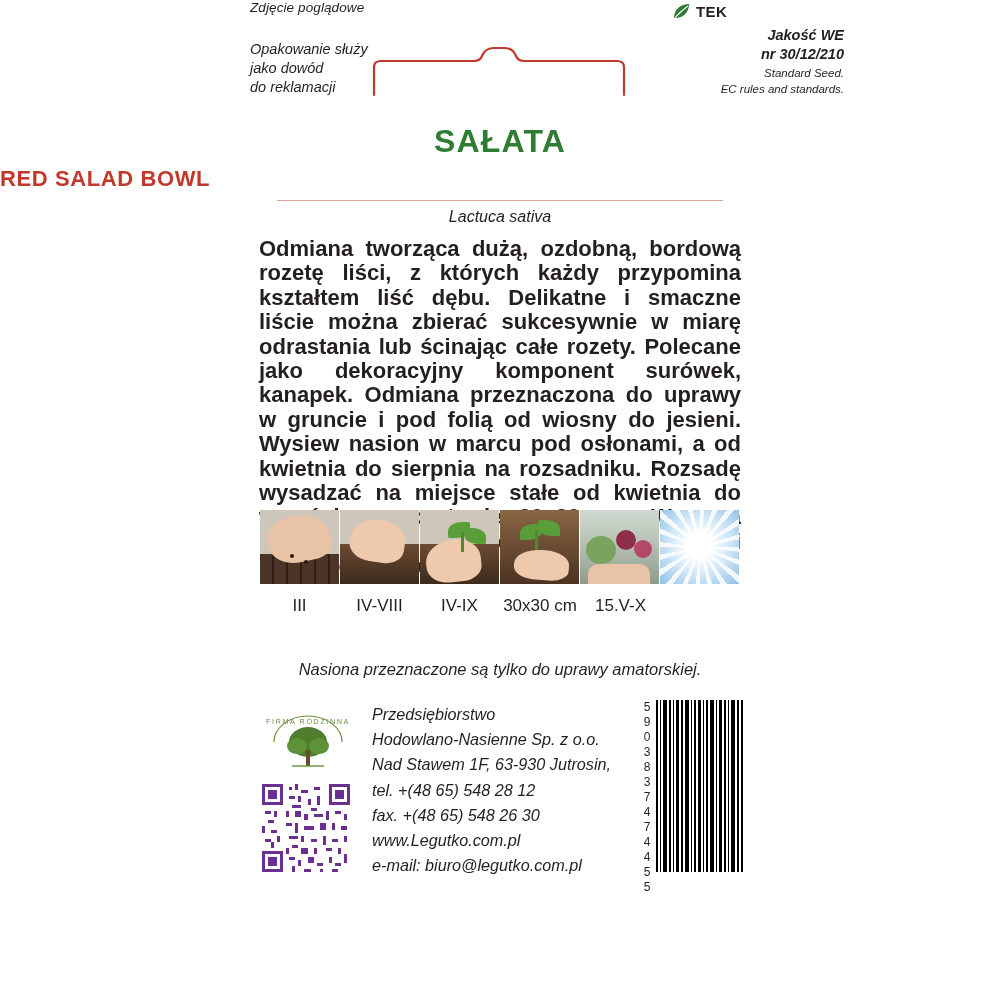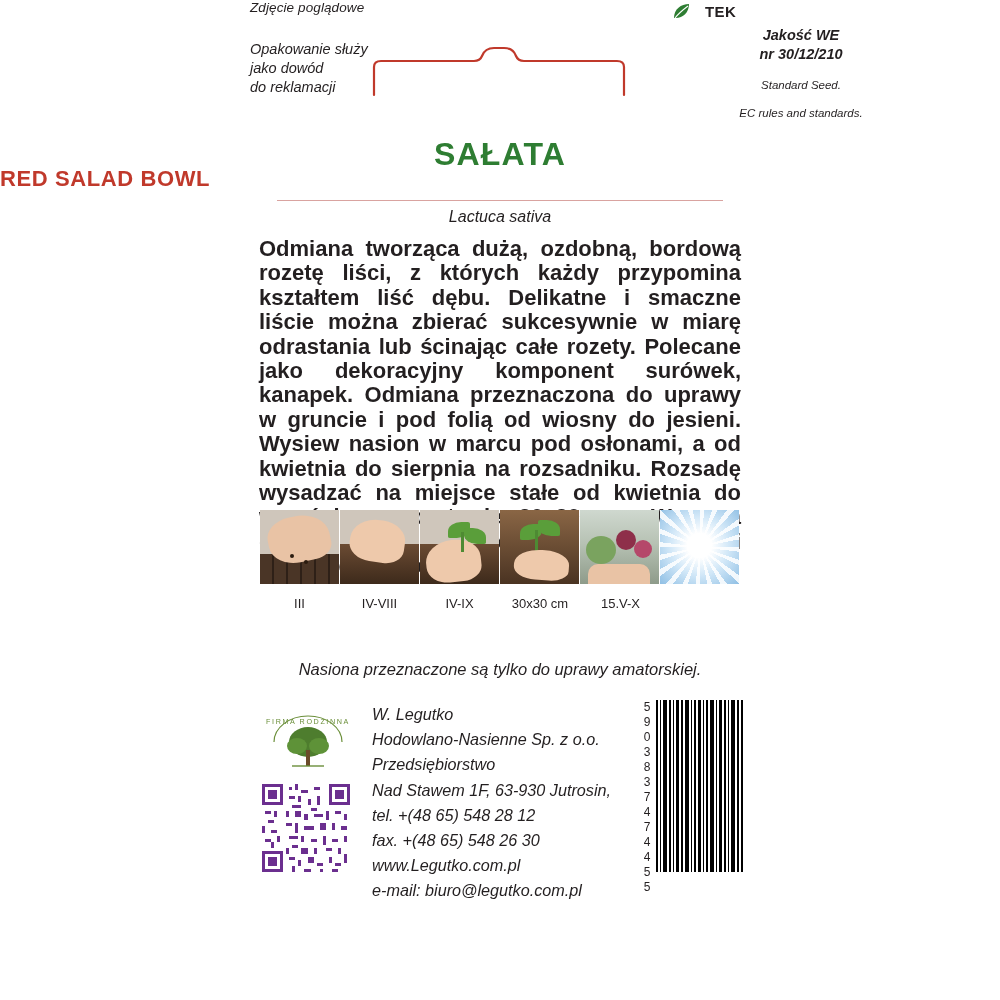--- a/index.html
+++ b/index.html
@@ -52,55 +52,55 @@
     width: 258px;
     height: 55px;
   }
 
   .tek {
     position: absolute;
     left: 672px;
     top: 2px;
     display: flex;
     align-items: center;
-    gap: 14px;
+    gap: 5px;
   }
   .tek-label {
     font-weight: bold;
     font-size: 15px;
     letter-spacing: 0.4px;
     color: #231f20;
   }
 
   .quality {
     position: absolute;
-    left: 711px;
+    left: 664px;
     top: 26px;
-    text-align: center;
+    text-align: right;
     width: 180px;
   }
   .quality .q1 {
     font-style: italic;
     font-weight: bold;
     font-size: 14.5px;
     line-height: 19px;
     color: #231f20;
   }
   .quality .q2 {
     font-style: italic;
     font-size: 11.5px;
     line-height: 14px;
     color: #231f20;
-    margin-top: 14px;
+    margin-top: 2px;
   }
 
   
   .title-pl {
     position: absolute;
-    top: 136px;
+    top: 123px;
     left: 0;
     width: 1000px;
     text-align: center;
     font-size: 32px;
     font-weight: bold;
     letter-spacing: 1.2px;
     color: #2e7d32;
   }
   .title-en {
     position: absolute;
@@ -161,21 +161,21 @@
     overflow: hidden;
     background: #cfc6bb;
   }
 
   .picto-labels {
     position: absolute;
     top: 596px;
     left: 260px;
     display: flex;
     gap: 1px;
-    font-size: 13px;
+    font-size: 17px;
     color: #231f20;
   }
   .picto-labels div {
     width: 79px;
     text-align: center;
   }
   .picto-labels div.wide {
     width: 80px;
   }
 
@@ -466,23 +466,22 @@
         <rect x="24" y="26" width="2" height="1"></rect>
       <rect x="27" y="23" width="1" height="3"></rect>
       <rect x="10" y="27" width="1" height="2"></rect>
         <rect x="14" y="28" width="2" height="1"></rect>
       <rect x="19" y="28" width="1" height="1"></rect>
         <rect x="23" y="28" width="2" height="1"></rect>
     </g>
   </svg>
 
   <div class="address">
-    <div>W. Legutko</div>
+    <div>Przedsiębiorstwo</div>
     <div>Hodowlano-Nasienne Sp. z o.o.</div>
-    <div>Przedsiębiorstwo</div>
     <div>Nad Stawem 1F, 63-930 Jutrosin,</div>
     <div>tel. +(48 65) 548 28 12</div>
     <div>fax. +(48 65) 548 26 30</div>
     <div>www.Legutko.com.pl</div>
     <div>e-mail: biuro@legutko.com.pl</div>
   </div>
 
   <div class="barcode-digits">5903837474455</div>
   <svg class="barcode-bars" viewBox="0 0 90 172" shape-rendering="crispEdges">
     <rect width="90" height="172" fill="#ffffff"></rect>

